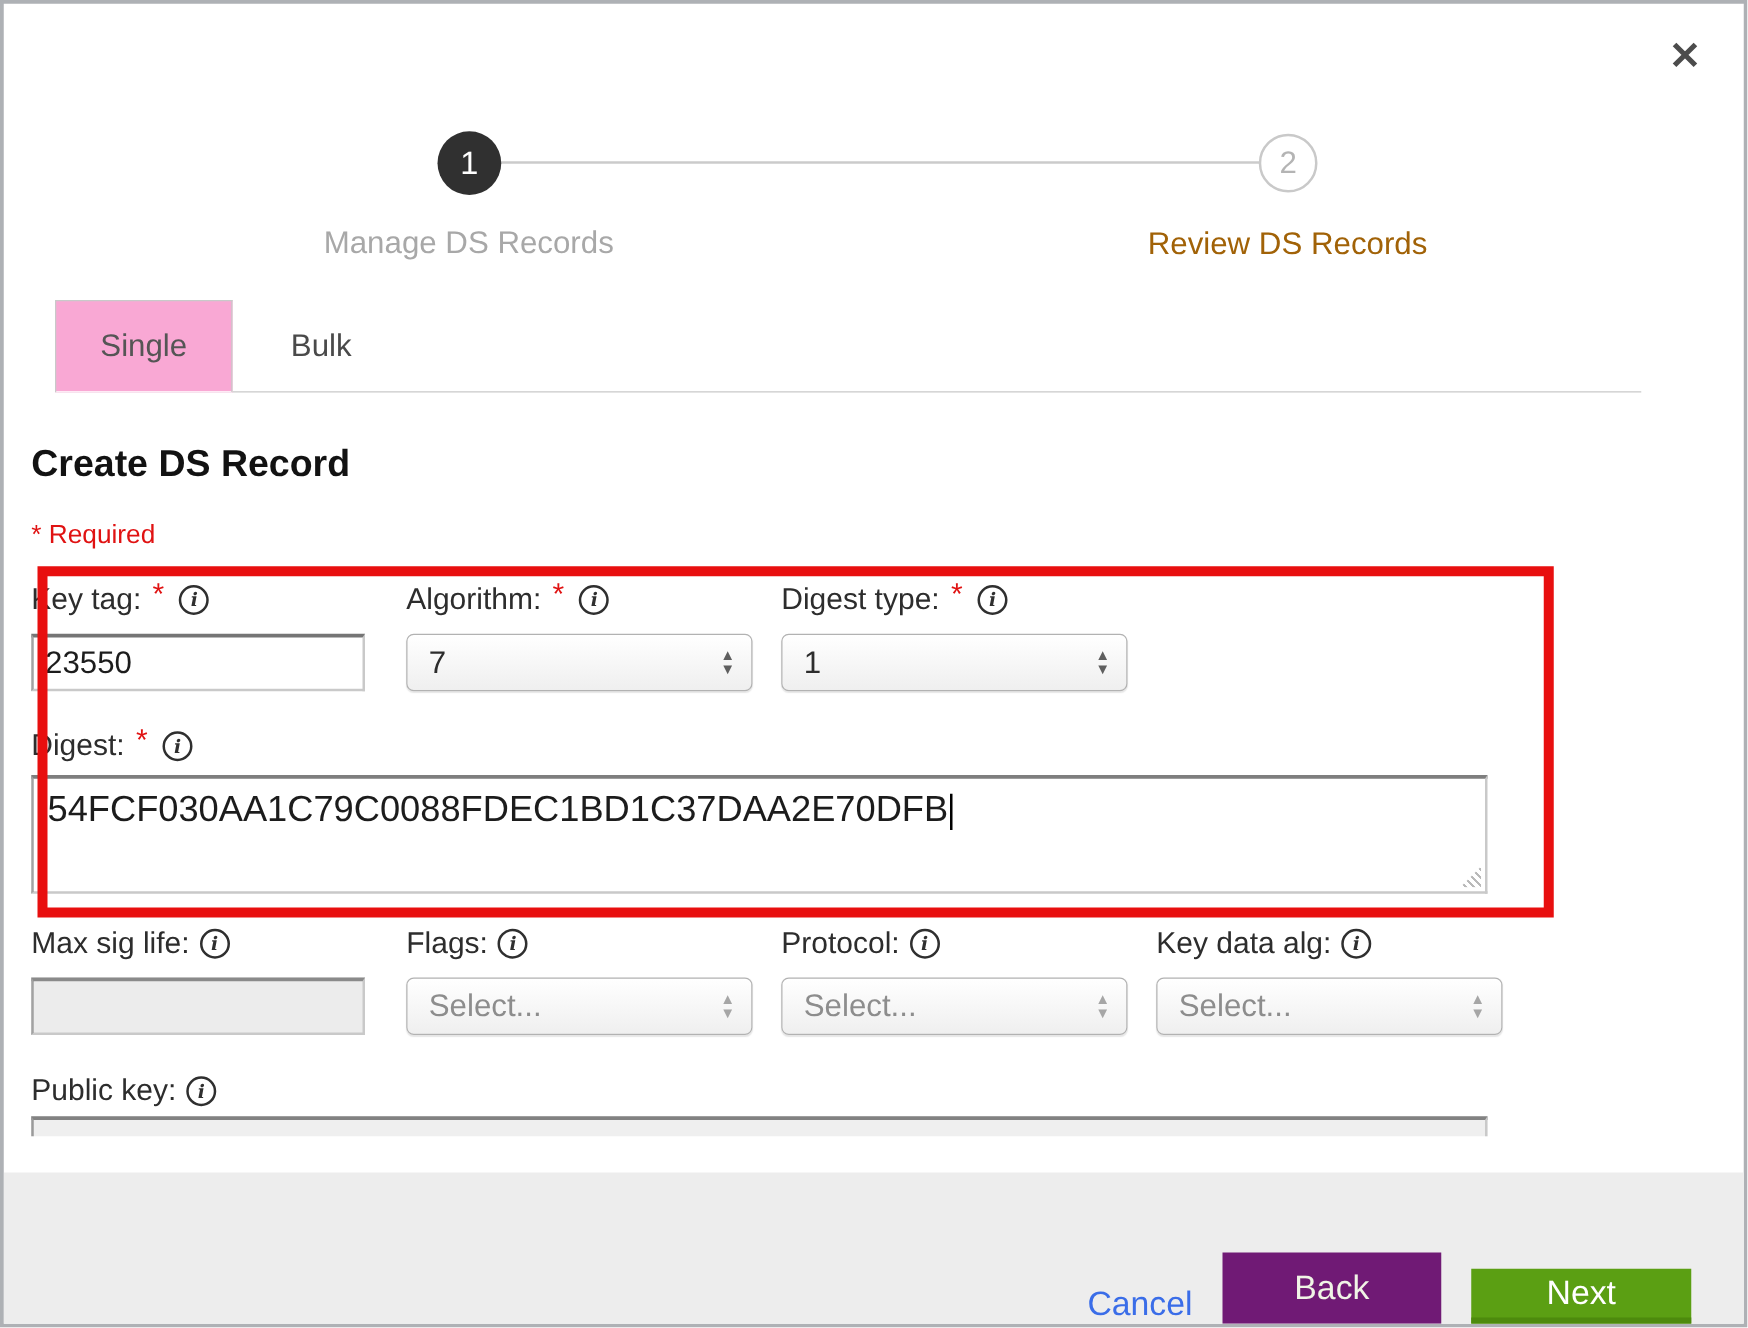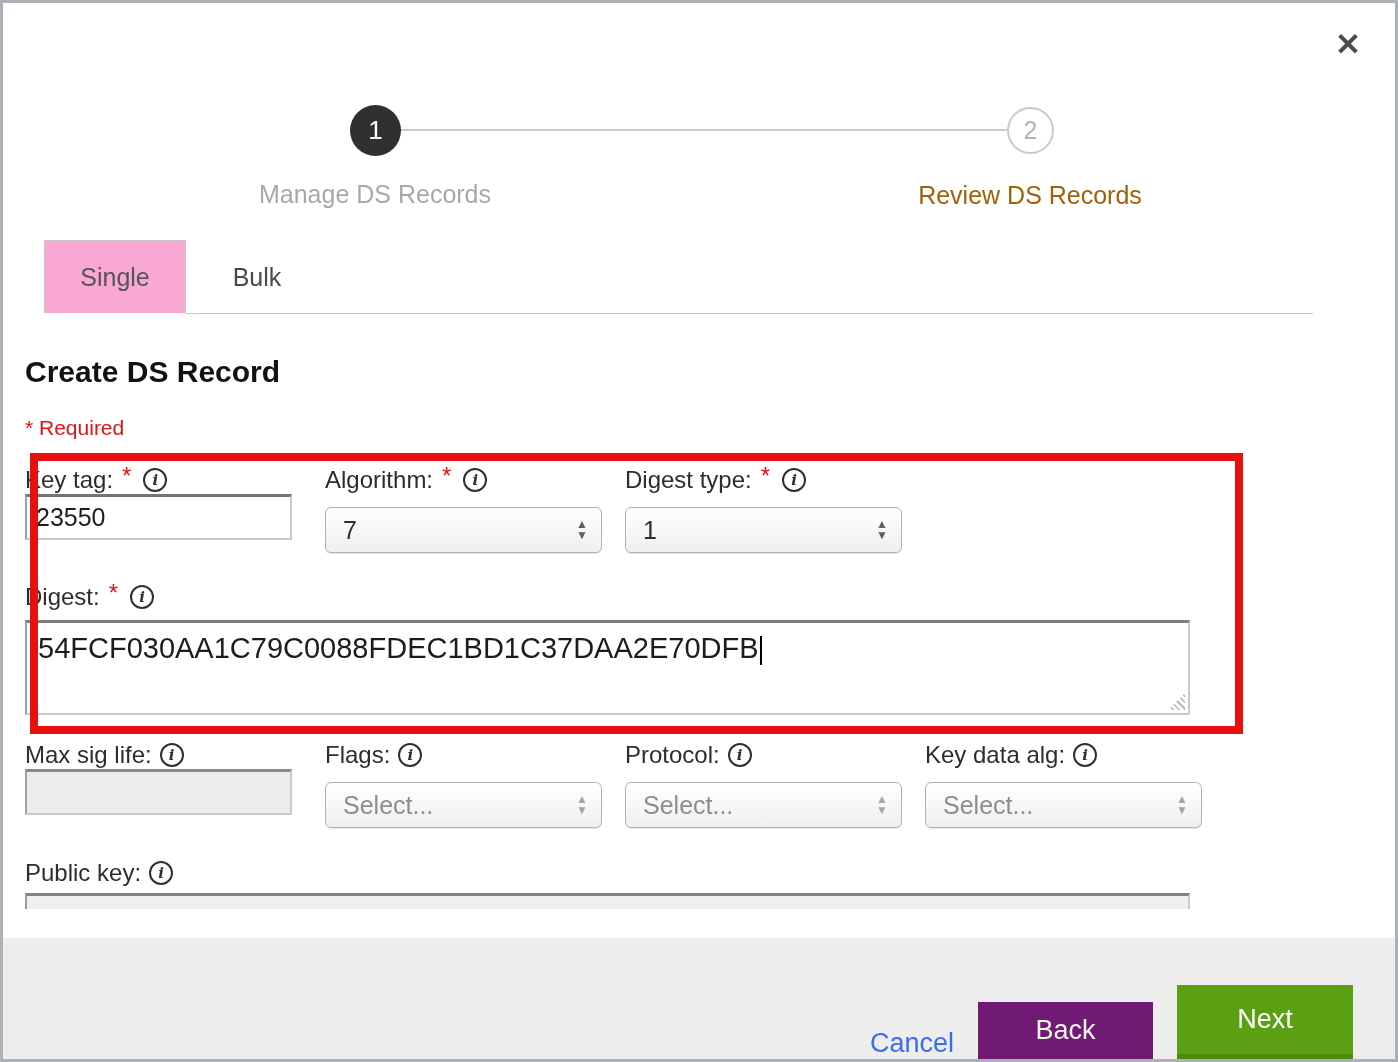--- a/index.html
+++ b/index.html
@@ -61,21 +61,21 @@
   .req { color:#e01212; font-size:24px; margin:-8px 4px 0 9px; }
   .info-icon {
     margin-left:8px; width:24px; height:24px; flex:0 0 24px;
     border:2px solid #2f2f2f; border-radius:50%;
     display:inline-flex; align-items:center; justify-content:center;
     font-family:"DejaVu Serif", serif; font-style:italic; font-weight:bold;
     font-size:15px; color:#2f2f2f; cursor:pointer;
   }
 
   .text-input {
-    width:267px; height:46px;
+    margin-top:13px; width:267px; height:46px;
     border:2px solid #c9c9c9; border-top:3px solid #757575; border-left:2px solid #a2a2a2;
     font-size:25px; padding:0 9px; font-family:"Liberation Sans", sans-serif;
     background:#fff; color:#1c1c1c; border-radius:0; outline:none;
   }
   .text-input:disabled { background:#ececec; border-top-color:#8a8a8a; }
 
   .select {
     margin-top:13px; width:277px; height:46px;
     border:1px solid #b2b2b2; border-radius:6px;
     background:linear-gradient(#ffffff,#efefef);
@@ -116,21 +116,21 @@
 
   
   .footer {
     position:absolute; left:0; right:0; bottom:0; height:121px;
     background:#ededed; display:flex; align-items:flex-end; justify-content:flex-end;
     padding-right:42px; z-index:20;
   }
   .cancel-link { color:#3a6de8; font-size:27px; margin-right:24px; cursor:pointer; }
   .btn { display:flex; align-items:center; justify-content:center; font-size:27px; font-family:"Liberation Sans", sans-serif; }
   .btn-back { width:175px; height:57px; background:#701a75; color:#f0f4e6; border:none; margin-right:24px; }
-  .btn-next { width:176px; height:74px; background:#5b9f13; color:#fff; border:none; border-bottom:5px solid #4d8a0d; cursor:pointer; }
+  .btn-next { width:176px; height:44px; background:#5b9f13; color:#fff; border:none; border-bottom:5px solid #4d8a0d; cursor:pointer; }
 </style>
 </head>
 <body>
 
 <div class="modal">
 
   <span class="close-btn">✕</span>
 
   <div class="stepper">
     <div class="step-line"></div>

